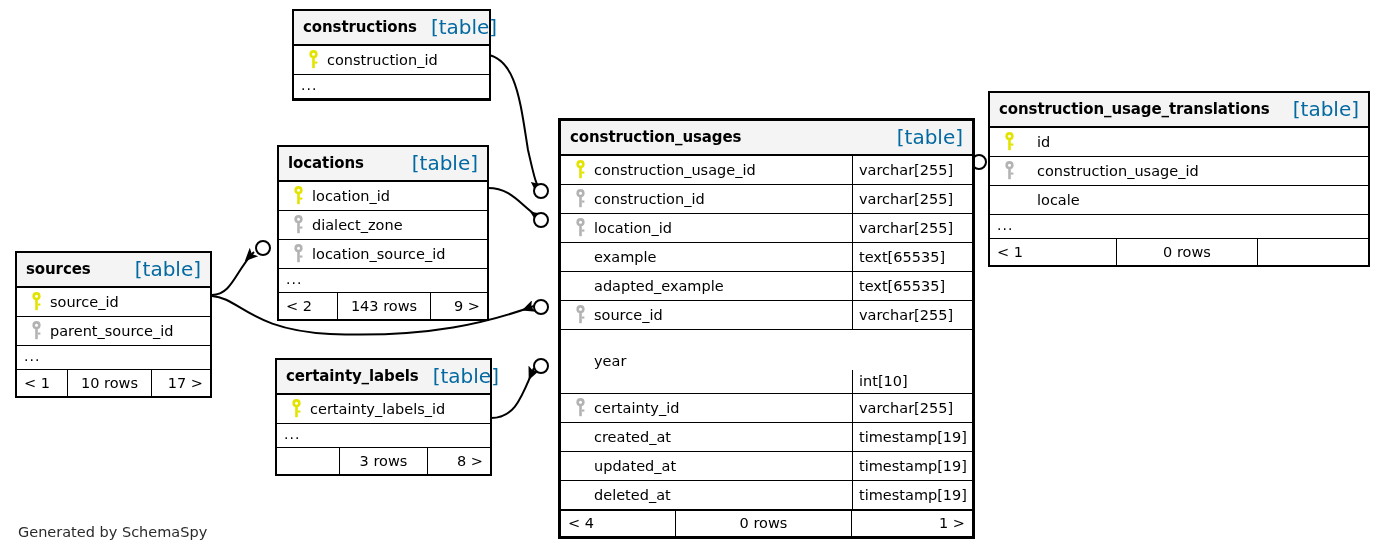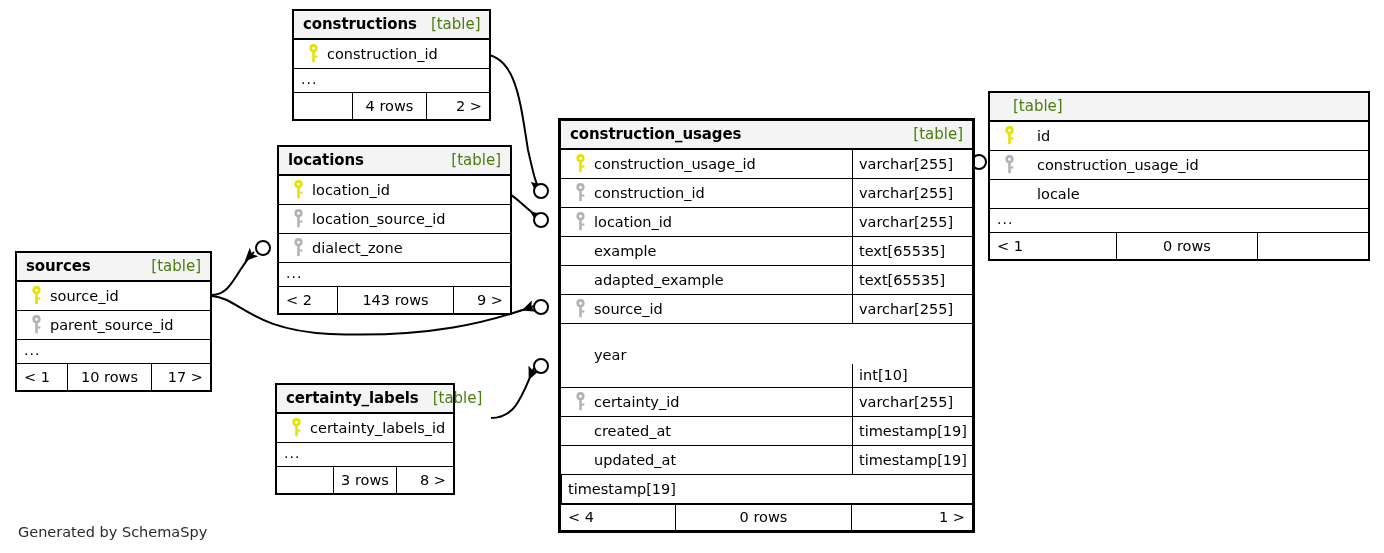--- a/index.html
+++ b/index.html
@@ -47,22 +47,22 @@
     padding: 4px 9px 5px 9px;
     box-sizing: border-box;
   }
   .tbl-name {
     font-weight: bold;
     font-size: 15px;
     letter-spacing: -0.1px;
     white-space: nowrap;
   }
   .tbl-tag {
-    color: #4d7c0f;
-    font-size: 15px;
+    color: #0369a1;
+    font-size: 20px;
     padding-left: 14px;
     white-space: nowrap;
   }
   .col-row {
     display: flex;
     align-items: stretch;
     border-bottom: 1.6px solid #000000;
     box-sizing: border-box;
     min-height: 29px;
   }
@@ -199,28 +199,23 @@
             <circle cx="5.5" cy="4.2" r="4.1" fill="#e3e300"></circle>
             <circle cx="5.5" cy="4.2" r="1.5" fill="#ffffff"></circle>
             <rect x="4.2" y="7.2" width="2.6" height="11" fill="#e3e300"></rect>
             <rect x="6.8" y="11.5" width="2.6" height="2.1" fill="#e3e300"></rect>
           </svg>
         </span>
         <span class="col-label">construction_id</span>
       </div>
     </div>
     <div class="ellipsis-row">...</div>
-    <div class="foot-row">
-      <div class="foot-cell foot-left" style="width:58px;"></div>
-      <div class="foot-cell foot-mid" style="flex:1 1 auto;">4 rows</div>
-      <div class="foot-cell foot-right" style="width:62px;">2 &gt;</div>
-    </div>
   </div>
 
-  <div class="table-box" style="left:277px; top:145px; width:235px;">
+  <div class="table-box" style="left:277px; top:145px; width:212px;">
     <div class="tbl-header">
       <span class="tbl-name">locations</span>
       <span class="tbl-tag">[table]</span>
     </div>
     <div class="col-row">
       <div class="col-main">
         <span class="keyslot">
           <svg class="key-icon" width="11" height="19" viewBox="0 0 11 19">
             <circle cx="5.5" cy="4.2" r="4.1" fill="#e3e300"></circle>
             <circle cx="5.5" cy="4.2" r="1.5" fill="#ffffff"></circle>
@@ -234,34 +229,34 @@
     <div class="col-row">
       <div class="col-main">
         <span class="keyslot">
           <svg class="key-icon" width="11" height="19" viewBox="0 0 11 19">
             <circle cx="5.5" cy="4.2" r="4.1" fill="#b3b3b3"></circle>
             <circle cx="5.5" cy="4.2" r="1.5" fill="#ffffff"></circle>
             <rect x="4.2" y="7.2" width="2.6" height="11" fill="#b3b3b3"></rect>
             <rect x="6.8" y="11.5" width="2.6" height="2.1" fill="#b3b3b3"></rect>
           </svg>
         </span>
+        <span class="col-label">dialect_zone</span>
+      </div>
+    </div>
+    <div class="col-row">
+      <div class="col-main">
+        <span class="keyslot">
+          <svg class="key-icon" width="11" height="19" viewBox="0 0 11 19">
+            <circle cx="5.5" cy="4.2" r="4.1" fill="#b3b3b3"></circle>
+            <circle cx="5.5" cy="4.2" r="1.5" fill="#ffffff"></circle>
+            <rect x="4.2" y="7.2" width="2.6" height="11" fill="#b3b3b3"></rect>
+            <rect x="6.8" y="11.5" width="2.6" height="2.1" fill="#b3b3b3"></rect>
+          </svg>
+        </span>
         <span class="col-label">location_source_id</span>
-      </div>
-    </div>
-    <div class="col-row">
-      <div class="col-main">
-        <span class="keyslot">
-          <svg class="key-icon" width="11" height="19" viewBox="0 0 11 19">
-            <circle cx="5.5" cy="4.2" r="4.1" fill="#b3b3b3"></circle>
-            <circle cx="5.5" cy="4.2" r="1.5" fill="#ffffff"></circle>
-            <rect x="4.2" y="7.2" width="2.6" height="11" fill="#b3b3b3"></rect>
-            <rect x="6.8" y="11.5" width="2.6" height="2.1" fill="#b3b3b3"></rect>
-          </svg>
-        </span>
-        <span class="col-label">dialect_zone</span>
       </div>
     </div>
     <div class="ellipsis-row">...</div>
     <div class="foot-row">
       <div class="foot-cell foot-left" style="width:58px;">&lt; 2</div>
       <div class="foot-cell foot-mid" style="flex:1 1 auto;">143 rows</div>
       <div class="foot-cell foot-right" style="width:56px;">9 &gt;</div>
     </div>
   </div>
 
@@ -297,21 +292,21 @@
       </div>
     </div>
     <div class="ellipsis-row">...</div>
     <div class="foot-row">
       <div class="foot-cell foot-left" style="width:50px;">&lt; 1</div>
       <div class="foot-cell foot-mid" style="flex:1 1 auto;">10 rows</div>
       <div class="foot-cell foot-right" style="width:58px;">17 &gt;</div>
     </div>
   </div>
 
-  <div class="table-box" style="left:275px; top:383px; width:180px;">
+  <div class="table-box" style="left:275px; top:358px; width:217px;">
     <div class="tbl-header">
       <span class="tbl-name">certainty_labels</span>
       <span class="tbl-tag">[table]</span>
     </div>
     <div class="col-row">
       <div class="col-main">
         <span class="keyslot">
           <svg class="key-icon" width="11" height="19" viewBox="0 0 11 19">
             <circle cx="5.5" cy="4.2" r="4.1" fill="#e3e300"></circle>
             <circle cx="5.5" cy="4.2" r="1.5" fill="#ffffff"></circle>
@@ -445,32 +440,37 @@
 
     <div class="col-row">
       <div class="col-main">
         <span class="keyslot"></span>
         <span class="col-label">updated_at</span>
       </div>
       <div class="col-type" style="width:120px;">timestamp[19]</div>
     </div>
 
     <div class="col-row">
+      <div class="col-main">
+        <span class="keyslot"></span>
+        <span class="col-label">deleted_at</span>
+      </div>
       <div class="col-type" style="width:120px;">timestamp[19]</div>
     </div>
 
     <div class="foot-row" style="border-top:1.6px solid #000;">
       <div class="foot-cell foot-left" style="width:114px;">&lt; 4</div>
       <div class="foot-cell foot-mid" style="flex:1 1 auto;">0 rows</div>
       <div class="foot-cell foot-right" style="width:120px;">1 &gt;</div>
     </div>
   </div>
 
   <div class="table-box" style="left:988px; top:91px; width:382px;">
     <div class="tbl-header">
+      <span class="tbl-name">construction_usage_translations</span>
       <span class="tbl-tag">[table]</span>
     </div>
     <div class="col-row">
       <div class="col-main">
         <span class="keyslot">
           <svg class="key-icon" width="11" height="19" viewBox="0 0 11 19">
             <circle cx="5.5" cy="4.2" r="4.1" fill="#e3e300"></circle>
             <circle cx="5.5" cy="4.2" r="1.5" fill="#ffffff"></circle>
             <rect x="4.2" y="7.2" width="2.6" height="11" fill="#e3e300"></rect>
             <rect x="6.8" y="11.5" width="2.6" height="2.1" fill="#e3e300"></rect>

